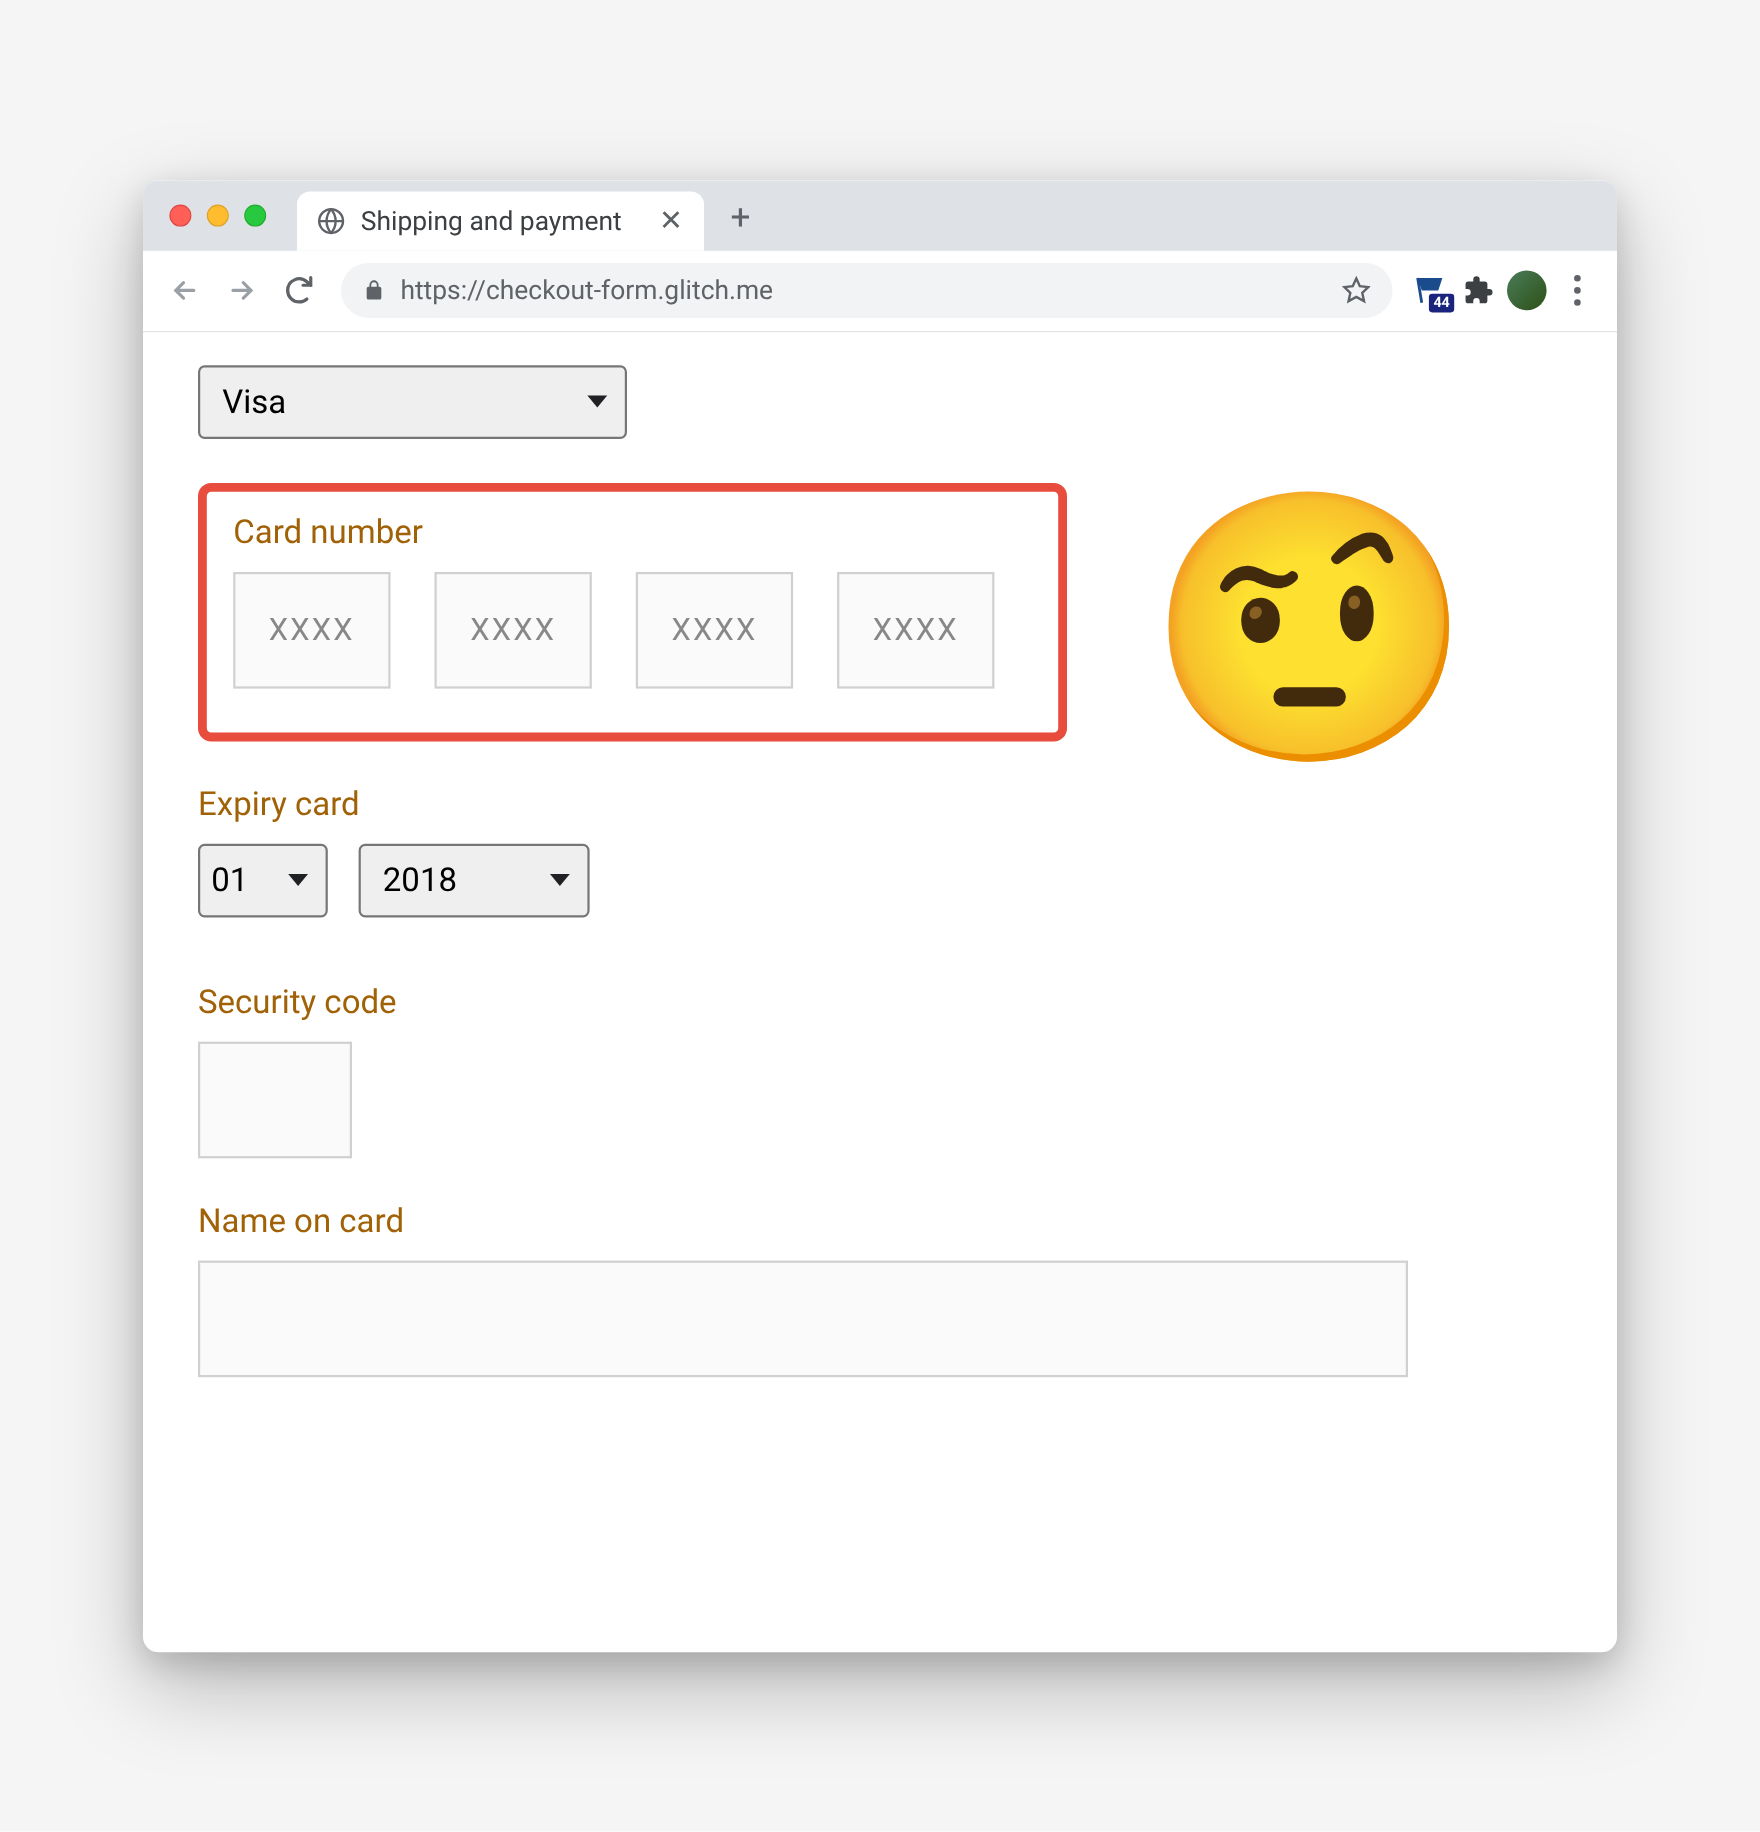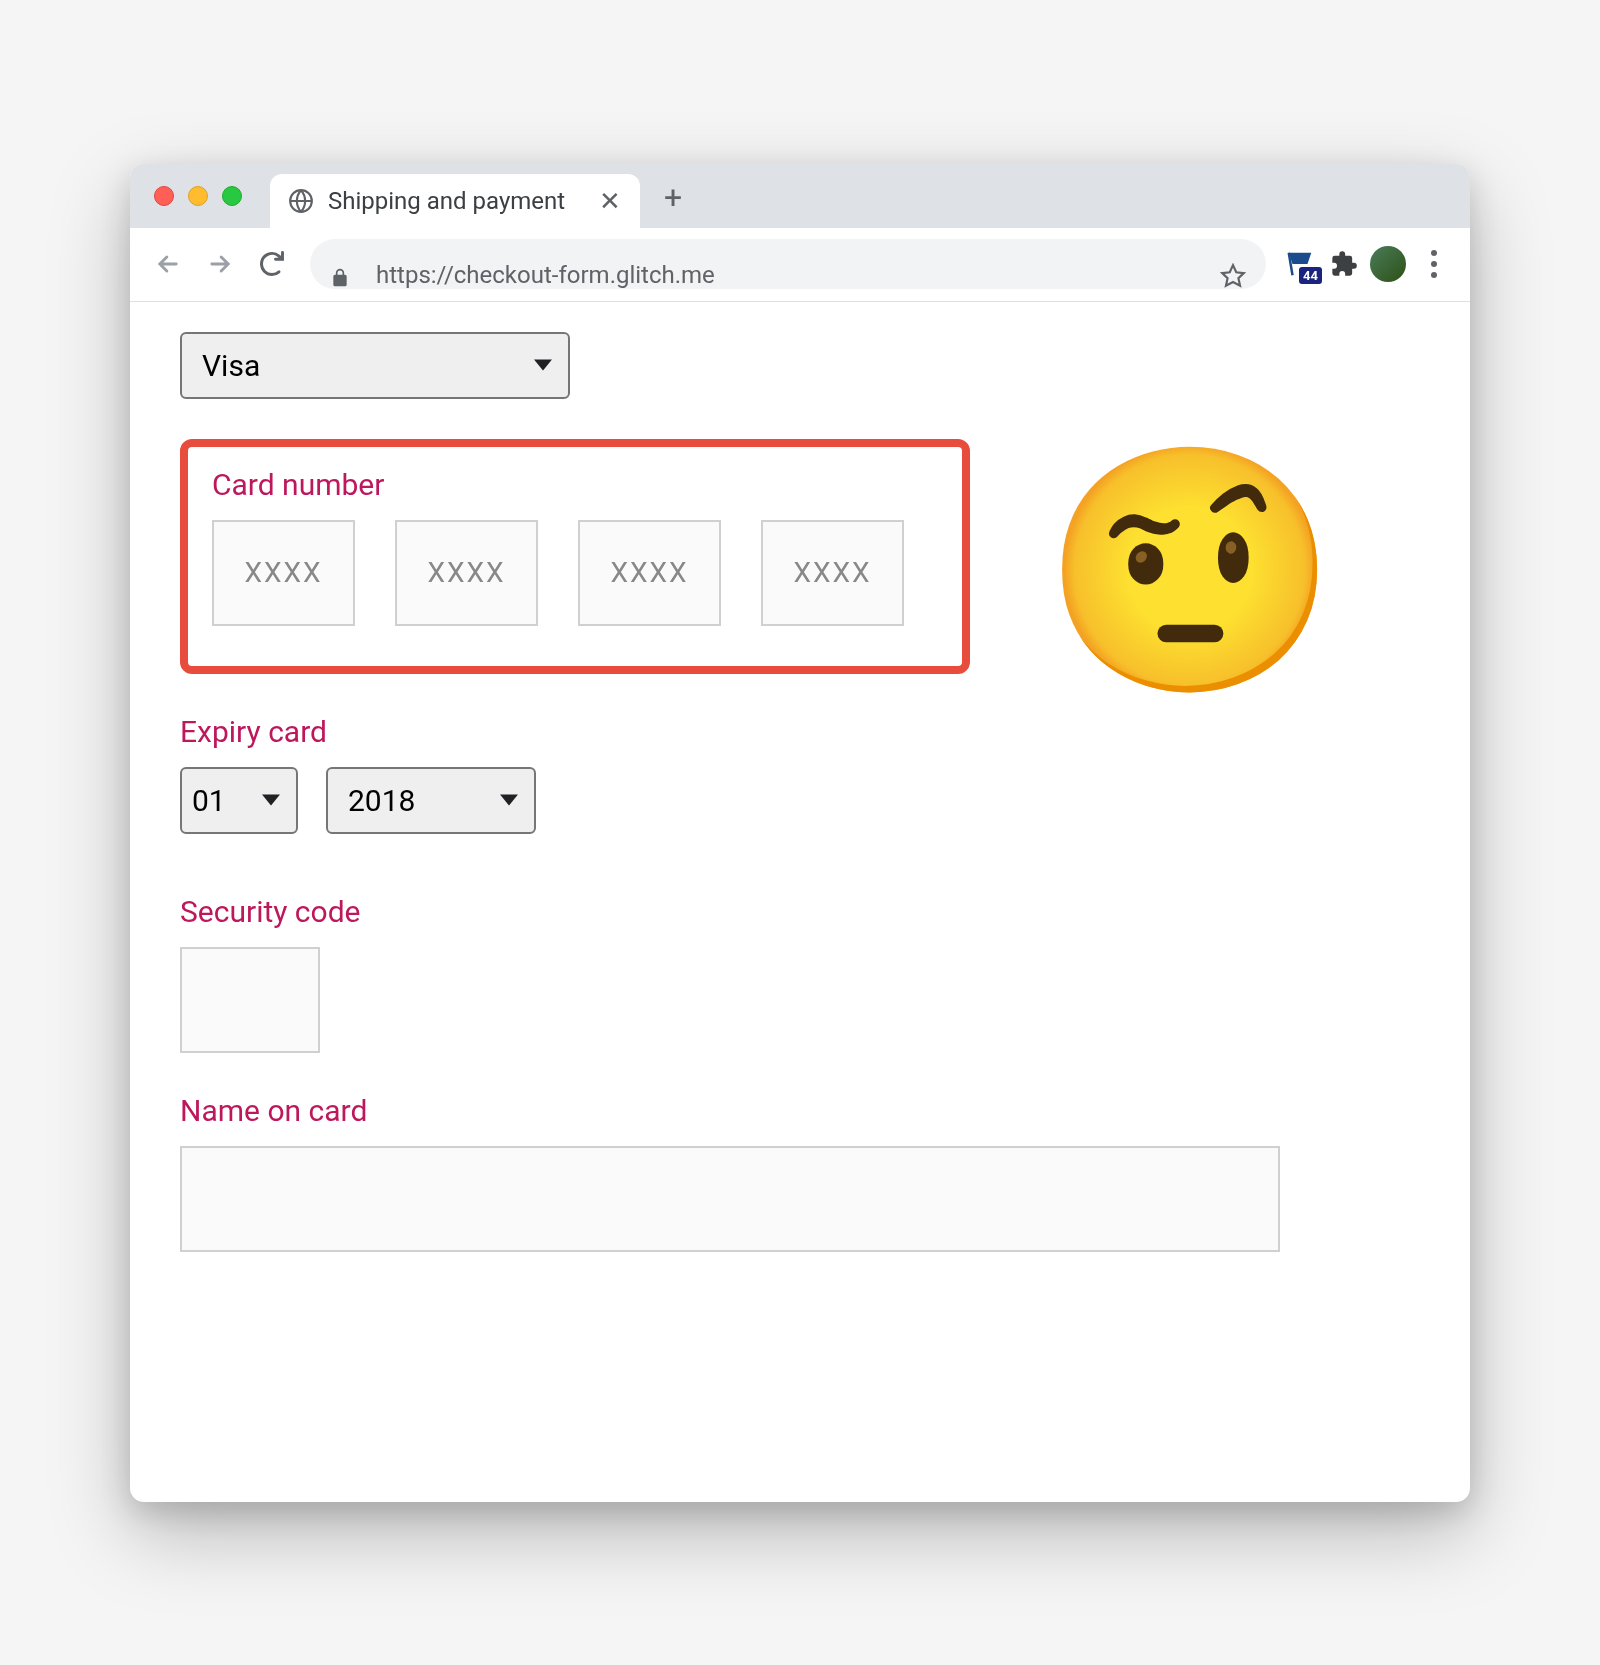--- a/index.html
+++ b/index.html
@@ -105,23 +105,23 @@
       cursor: pointer;
       border-radius: 50%;
     }
     .nav-btn.active { color: #5f6368; }
     .address-bar {
       flex: 1;
       background: #f1f3f4;
       border-radius: 30px;
       height: 50px;
       display: flex;
-      align-items: flex-end;
+      align-items: center;
       padding: 0 20px;
-      gap: 26px;
+      gap: 14px;
       margin: 0 8px;
     }
     .lock-icon {
       color: #5f6368;
       flex-shrink: 0;
     }
     .url-text {
       font-size: 24px;
       color: #5f6368;
       flex: 1;
@@ -200,21 +200,21 @@
       transform: translateY(-50%);
       border-left: 9px solid transparent;
       border-right: 9px solid transparent;
       border-top: 11px solid #202124;
       pointer-events: none;
     }
     .card-type-select { width: 390px; }
     .form-section { margin-top: 40px; }
     .form-label {
       font-size: 30px;
-      color: #be185d;
+      color: #a16207;
       display: block;
       margin-bottom: 18px;
     }
     .highlight-box {
       border: 8px solid #e74c3c;
       border-radius: 12px;
       padding: 20px 24px 40px 24px;
       margin-top: 40px;
       width: 790px;
     }

